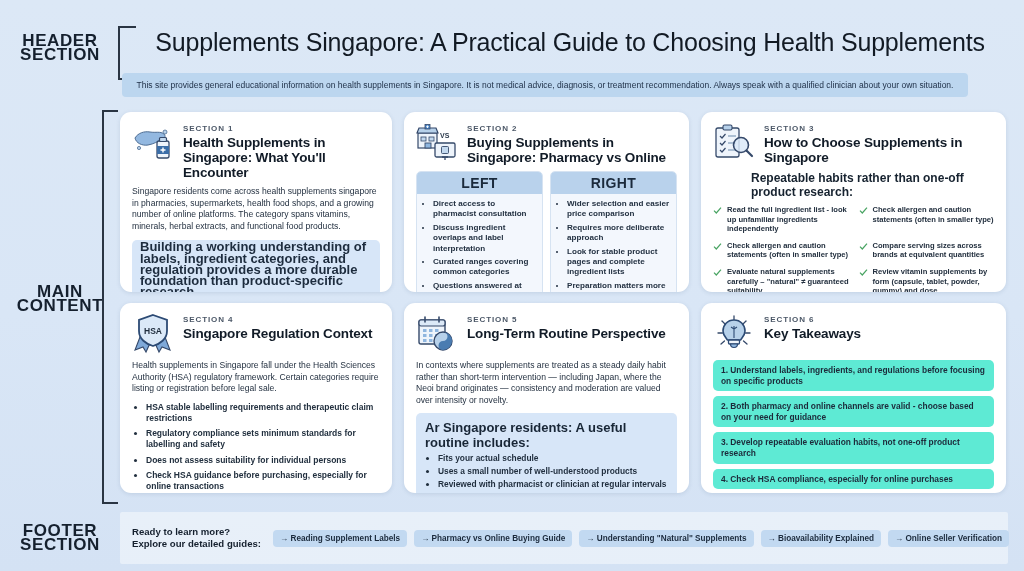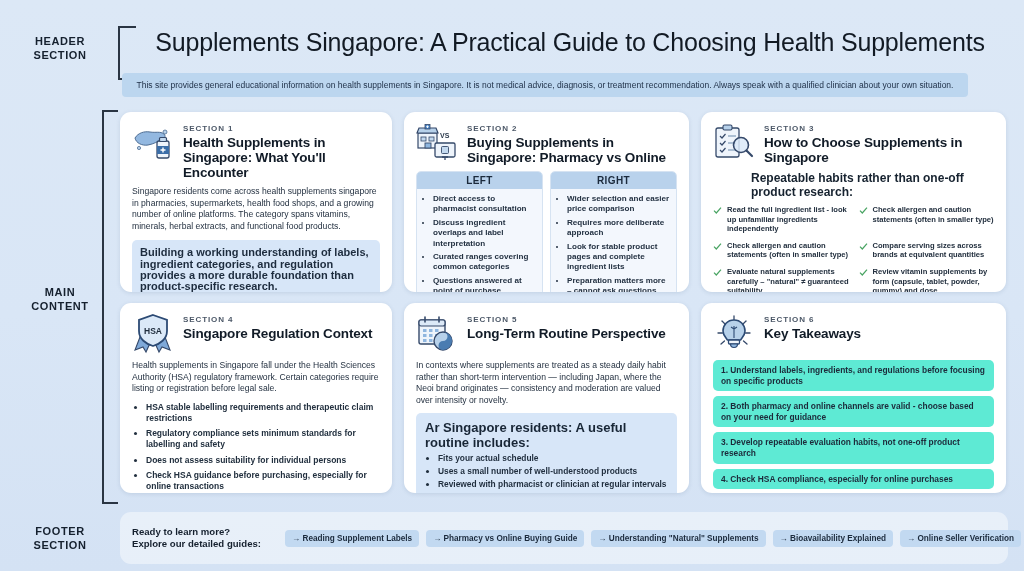--- a/index.html
+++ b/index.html
@@ -19,21 +19,21 @@
     position: absolute;
     inset: 0;
     background: linear-gradient(180deg, #dce8f6 0%, #d9e6f6 55%, #d4e2f4 100%);
   }
 
   
   .rail-label {
     position: absolute;
     width: 96px;
     text-align: center;
-    font-size: 11px;
+    font-size: 17px;
     font-weight: bold;
     letter-spacing: 0.6px;
     color: #15202e;
     line-height: 14px;
   }
   .rail-label.header { left: 12px; top: 34px; }
   .rail-label.main   { left: 12px; top: 285px; }
   .rail-label.footer { left: 12px; top: 524px; }
 
   .bracket {
@@ -125,22 +125,22 @@
   .body-text {
     font-size: 8.6px;
     line-height: 11.6px;
     color: #243141;
     margin: 4px 0 0 0;
   }
   .callout {
     margin-top: 8px;
     background: #d7e6f8;
     border-radius: 5px;
-    padding: 7px 8px;
-    font-size: 11px;
+    padding: 1px 8px;
+    font-size: 13px;
     line-height: 11.2px;
     color: #1d2c3e;
     font-weight: bold;
   }
 
   
   .compare {
     display: grid;
     grid-template-columns: 1fr 1fr;
     gap: 7px;
@@ -148,21 +148,21 @@
   }
   .compare-col {
     background: #f3f7fd;
     border: 1px solid #d6e3f2;
     border-radius: 5px;
     overflow: hidden;
   }
   .compare-head {
     background: #b9d2ec;
     text-align: center;
-    font-size: 10px;
+    font-size: 14px;
     font-weight: bold;
     color: #1b2a3c;
     padding: 3px 0;
     letter-spacing: 0.4px;
   }
   .compare-list {
     margin: 0;
     padding: 5px 6px 5px 16px;
     list-style: disc;
   }
@@ -256,26 +256,26 @@
     color: #1c2a3a;
     font-weight: bold;
   }
 
   
   .footer-panel {
     position: absolute;
     left: 120px; top: 512px;
     width: 888px; height: 52px;
     background: rgba(255,255,255,0.45);
-    border-radius: 11px;
+    border-radius: 2px;
     display: flex;
     align-items: center;
     padding: 0 12px;
     box-sizing: border-box;
-    gap: 24px;
+    gap: 12px;
   }
   .footer-lead {
     font-size: 9.6px;
     font-weight: bold;
     color: #15202e;
     line-height: 12.5px;
     flex: 0 0 auto;
   }
   .footer-links {
     display: flex;

